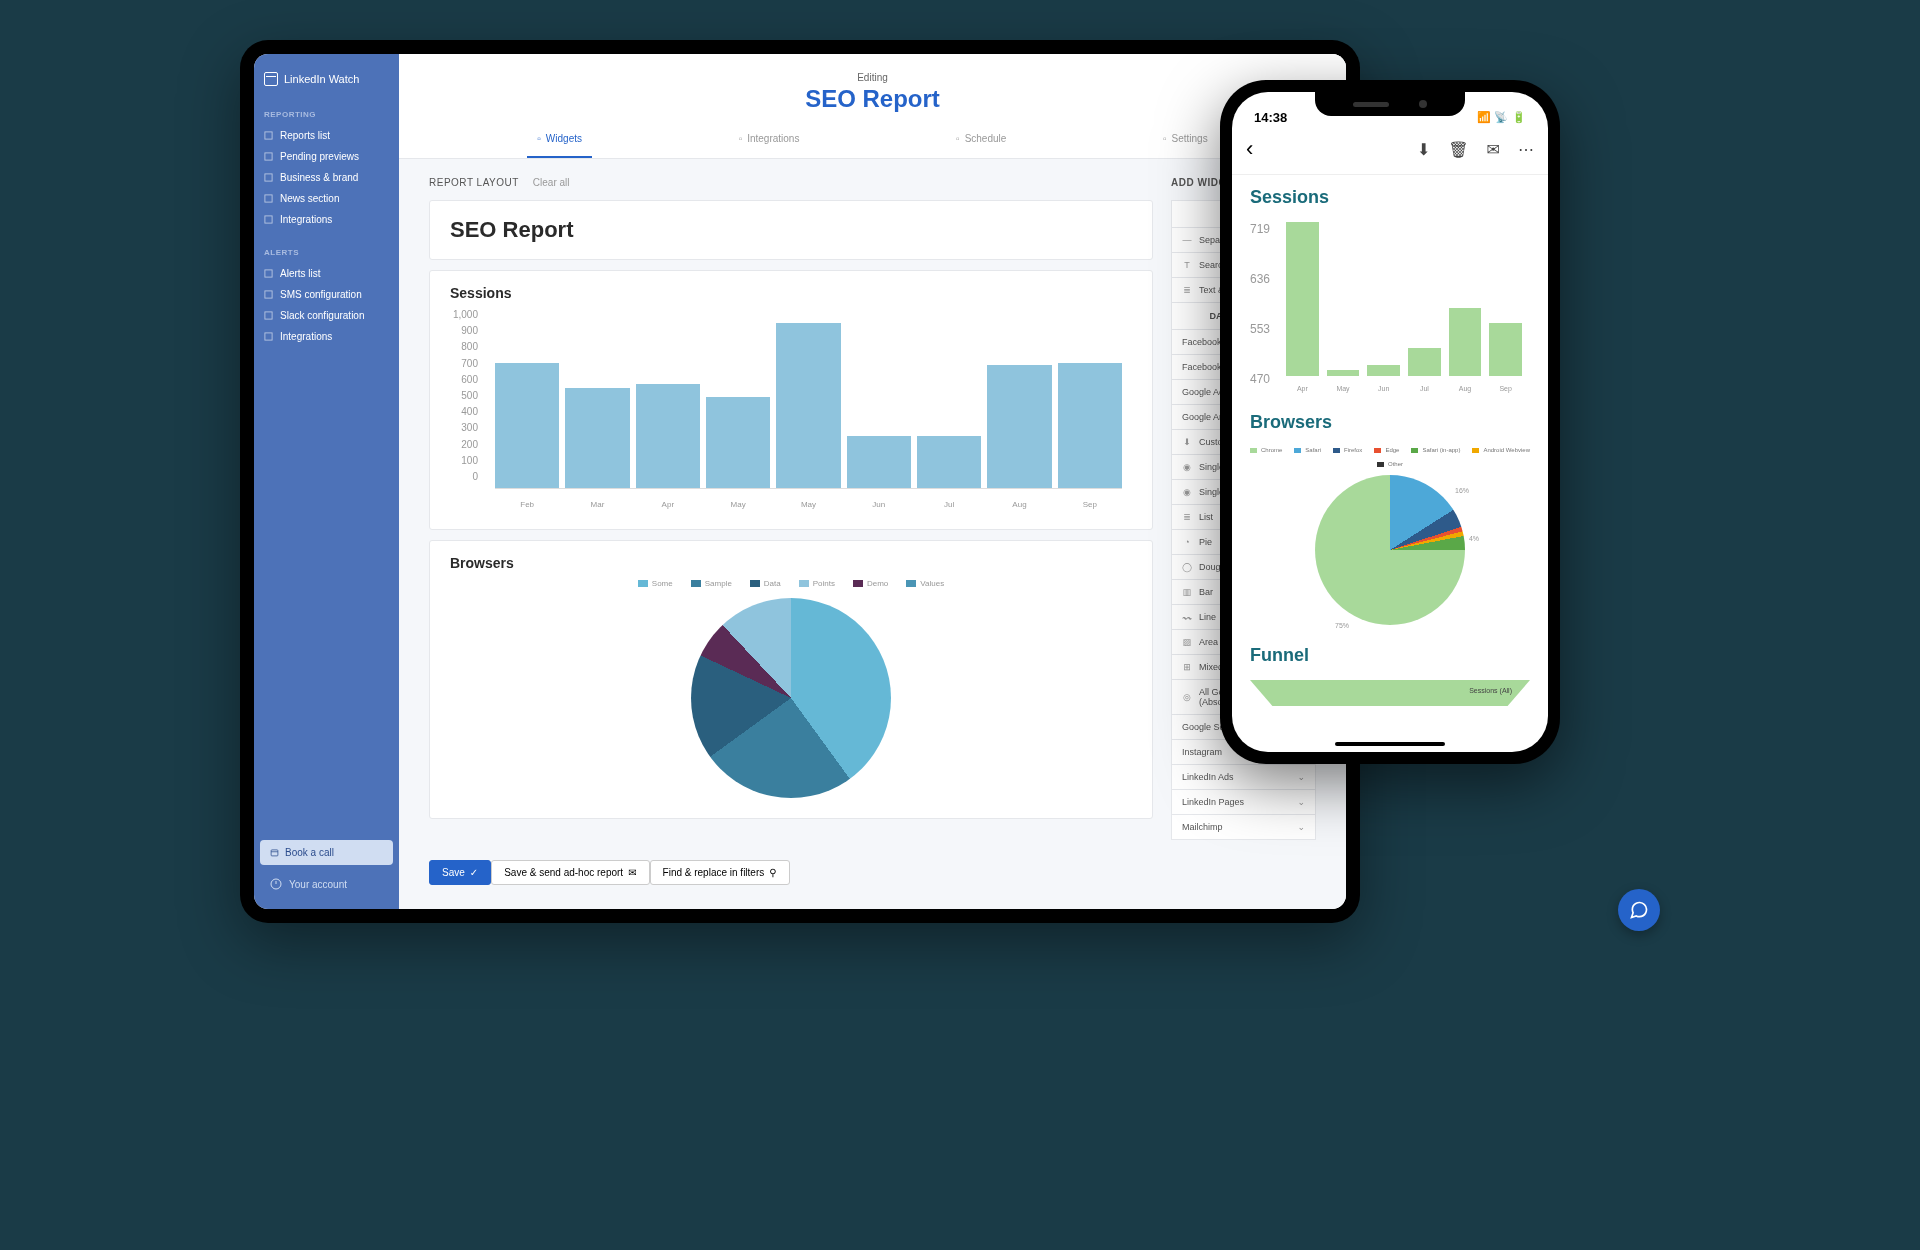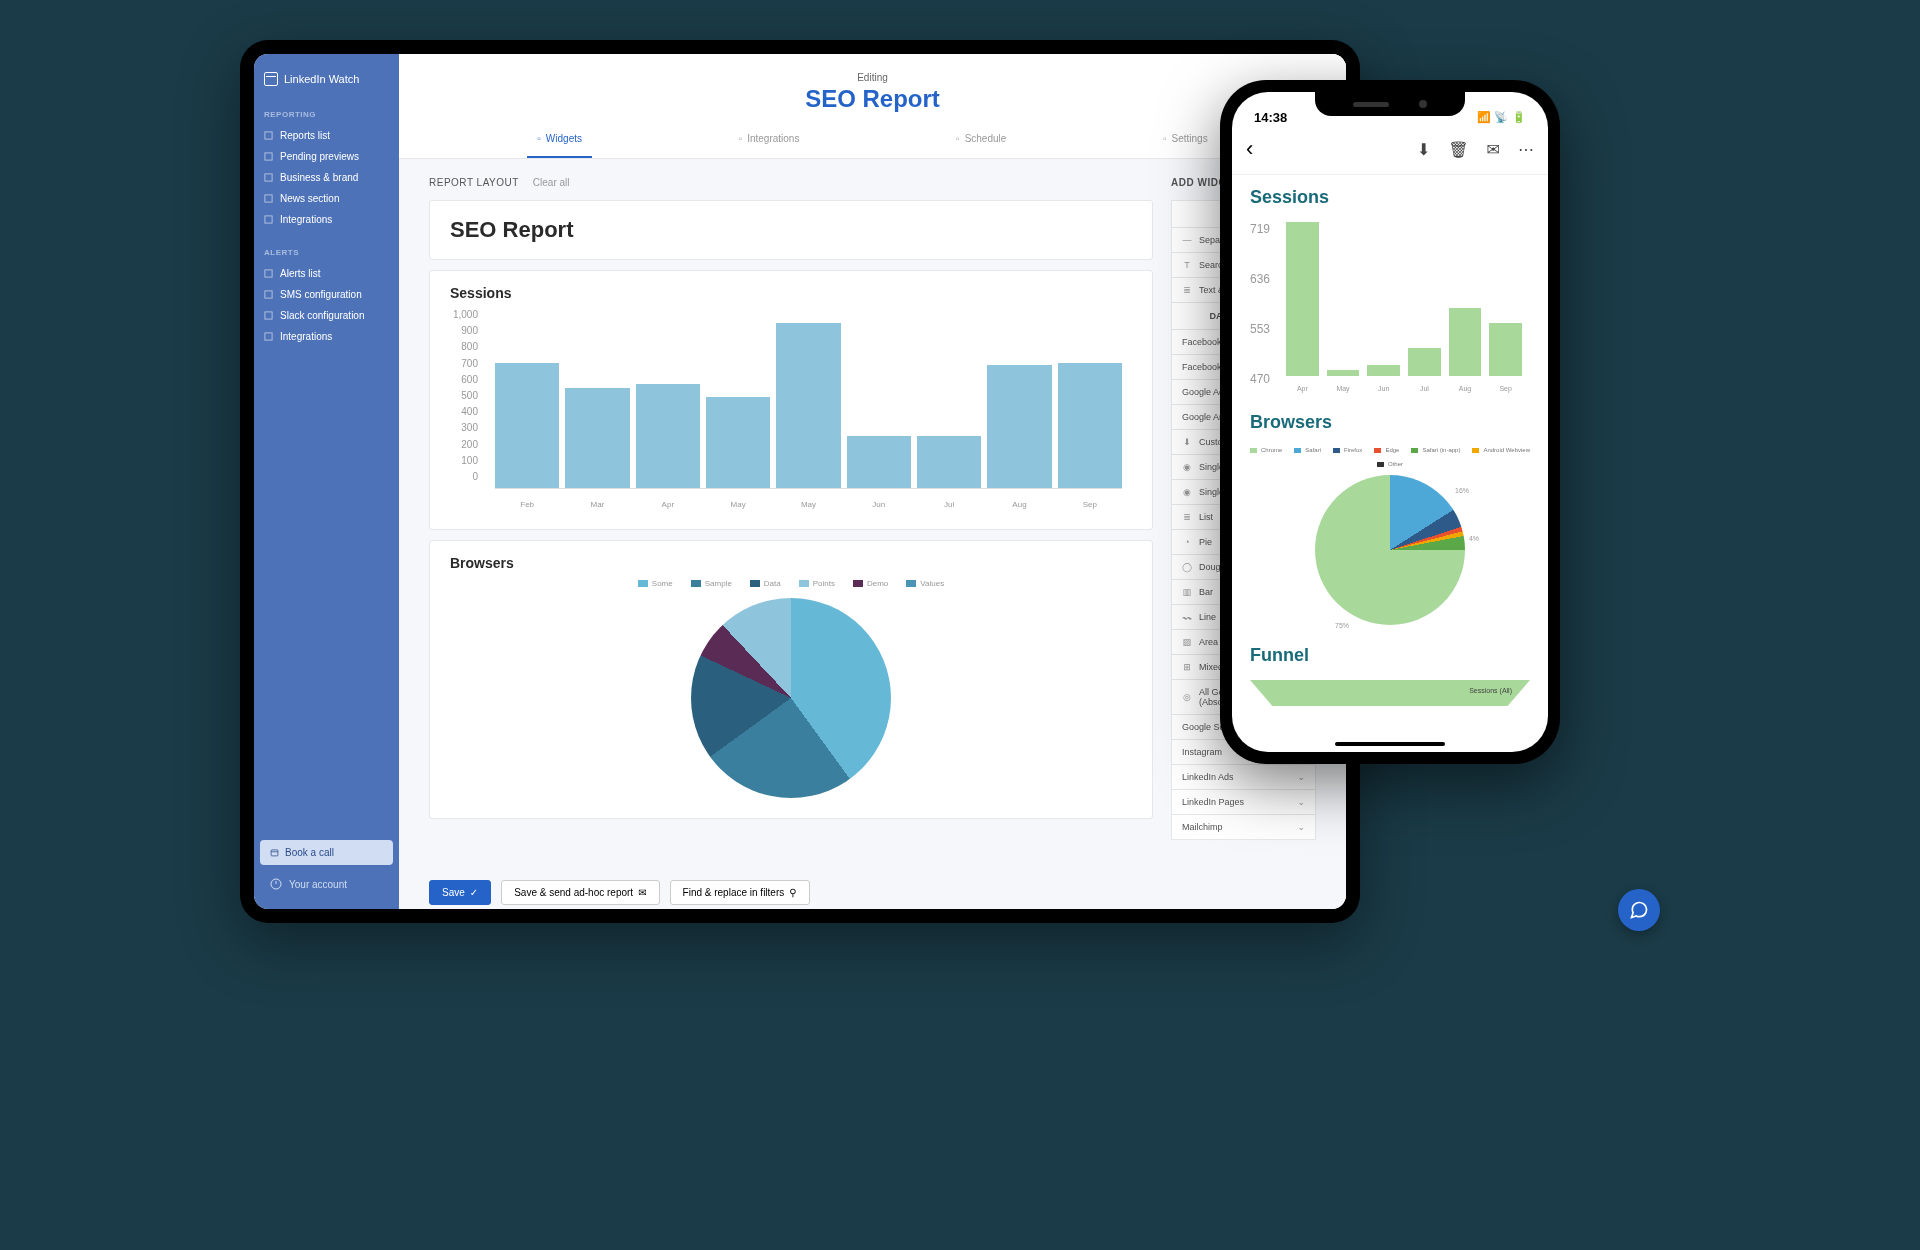--- a/index.html
+++ b/index.html
@@ -46,21 +46,21 @@
 .right-col{width:145px;flex-shrink:0}
 .add-hdr{font-size:10px;font-weight:700;color:#555;letter-spacing:.5px;margin-bottom:12px}
 .section-label{font-size:9px;font-weight:700;color:#555;text-align:center;padding:8px 0;background:#fff;border:1px solid #e5e7eb;border-bottom:none}
 .widget-item{background:#fff;border:1px solid #e5e7eb;border-bottom:none;padding:7px 10px;display:flex;align-items:center;gap:7px;font-size:9px;color:#555;cursor:pointer}
 .widget-item:last-child{border-bottom:1px solid #e5e7eb}
 .w-icon{width:10px;height:10px;flex-shrink:0;display:flex;align-items:center;justify-content:center;color:#999}
 .accordion-item{background:#fff;border:1px solid #e5e7eb;border-top:none;padding:7px 10px;display:flex;justify-content:space-between;align-items:center;font-size:9px;color:#555;cursor:pointer}
 .accordion-item:first-of-type{border-top:1px solid #e5e7eb}
 .chev{font-size:9px;color:#999}
 .sub-item{padding:7px 10px 7px 10px;display:flex;align-items:center;gap:7px;font-size:9px;color:#555;border:1px solid #e5e7eb;border-top:none;cursor:pointer;background:#fff}
-.footer{padding:10px 30px 4px;display:flex;gap:10px}
+.footer{padding:10px 30px 24px;display:flex;}
 .btn{padding:6px 12px;border-radius:3px;font-size:10px;cursor:pointer;border:1px solid #ccc;background:#fff;display:flex;align-items:center;gap:5px}
 .btn.primary{background:#2563c9;color:#fff;border-color:#2563c9}
 .chat-fab{position:absolute;right:30px;bottom:-8px;width:42px;height:42px;border-radius:50%;background:#2563c9;display:flex;align-items:center;justify-content:center;color:#fff;font-size:18px;box-shadow:0 4px 12px rgba(0,0,0,.3)}
 .phone{position:absolute;right:130px;top:40px;width:340px;background:#000;border-radius:46px;padding:12px;box-shadow:0 20px 60px rgba(0,0,0,.5)}
 .phone-screen{background:#fff;border-radius:36px;overflow:hidden;height:660px;position:relative}
 .notch{position:absolute;top:0;left:50%;transform:translateX(-50%);width:150px;height:24px;background:#000;border-radius:0 0 16px 16px;display:flex;align-items:center;justify-content:center;gap:30px}
 .notch::before{content:'';width:36px;height:5px;background:#333;border-radius:3px}
 .notch::after{content:'';width:8px;height:8px;background:#333;border-radius:50%}
 .status-bar{padding:10px 22px 0;display:flex;justify-content:space-between;font-size:13px;font-weight:600;height:40px;align-items:center}
 .status-icons{display:flex;gap:4px;align-items:center;font-size:11px}

